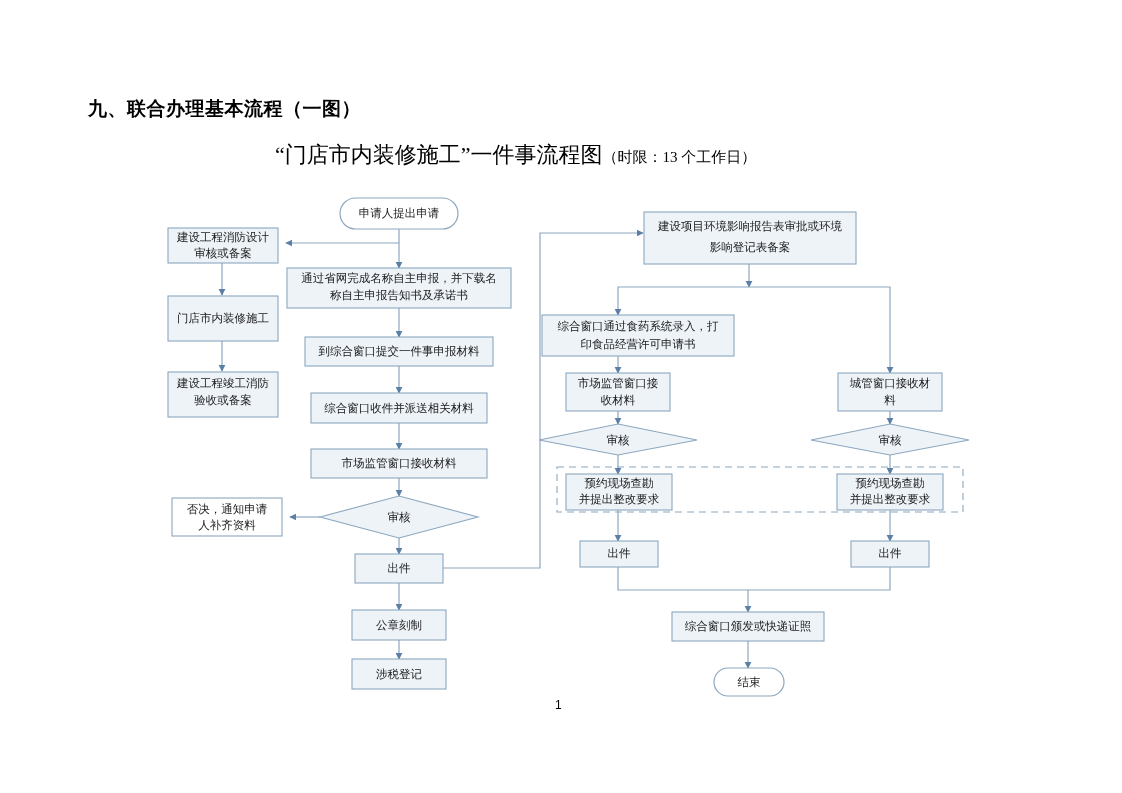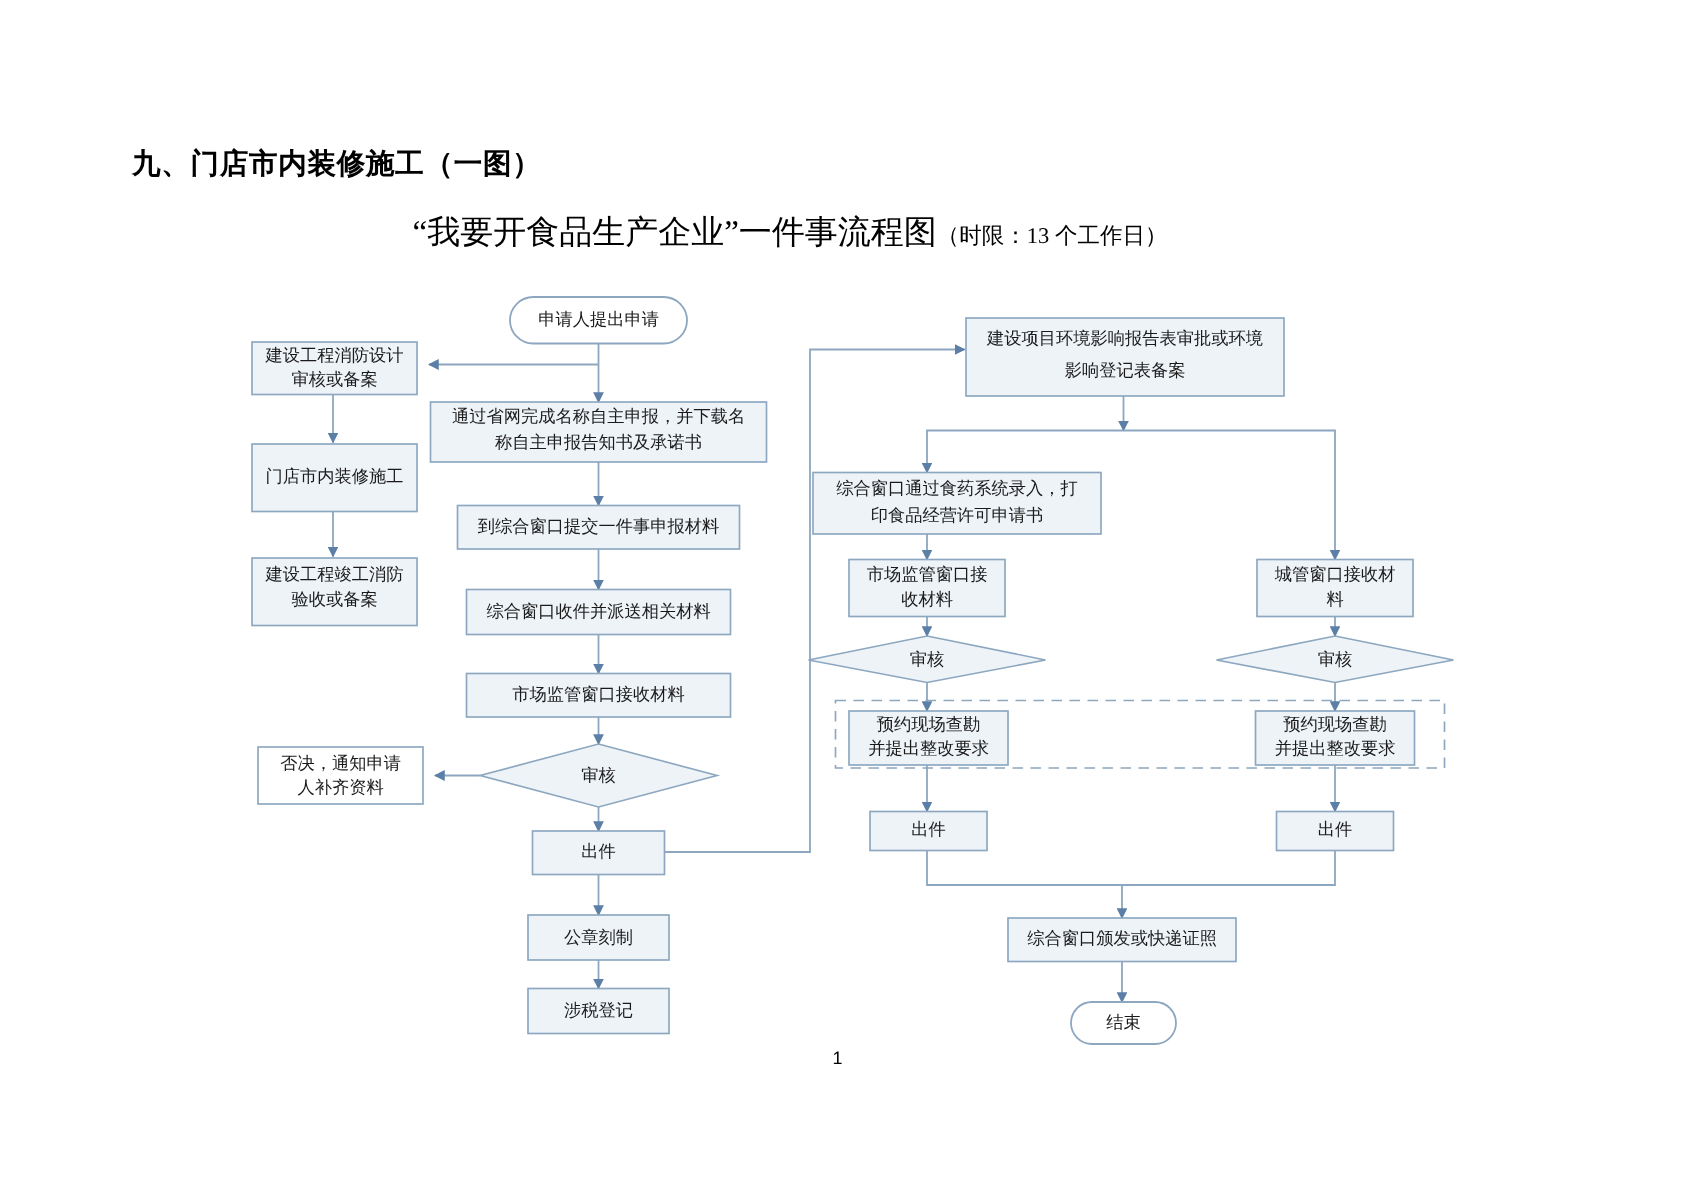--- a/index.html
+++ b/index.html
@@ -34,24 +34,24 @@
   .term{fill:#ffffff;stroke:#8ca7bf;stroke-width:1.2;}
   .grp{fill:none;stroke:#8ca7bf;stroke-width:1.1;stroke-dasharray:7 5;}
   .ln{stroke:#8ca7bf;stroke-width:1.2;fill:none;}
   .lbl{font-size:11.5px;}
 </style>
 </head>
 <body>
 
 <div id="page">
 
-  <div class="heading">九、门店市内装修施工（一图）</div>
+  <div class="heading">九、联合办理基本流程（一图）</div>
 
   <div class="doc-title">
-    <span>“我要开食品生产企业”一件事流程图</span><span class="sub">（时限：13 个工作日）</span>
+    <span>“门店市内装修施工”一件事流程图</span><span class="sub">（时限：13 个工作日）</span>
   </div>
 
   <svg id="flow" viewBox="0 0 1122 793">
     <defs>
       <marker id="ah" viewBox="0 0 10 10" refX="9" refY="5" markerWidth="6" markerHeight="6" orient="auto-start-reverse">
         <path d="M0,0 L10,5 L0,10 z" fill="#5b7fa6"></path>
       </marker>
     </defs>
 
     <g stroke="#8ca7bf" fill="none" stroke-width="1.2" marker-end="url(#ah)">

